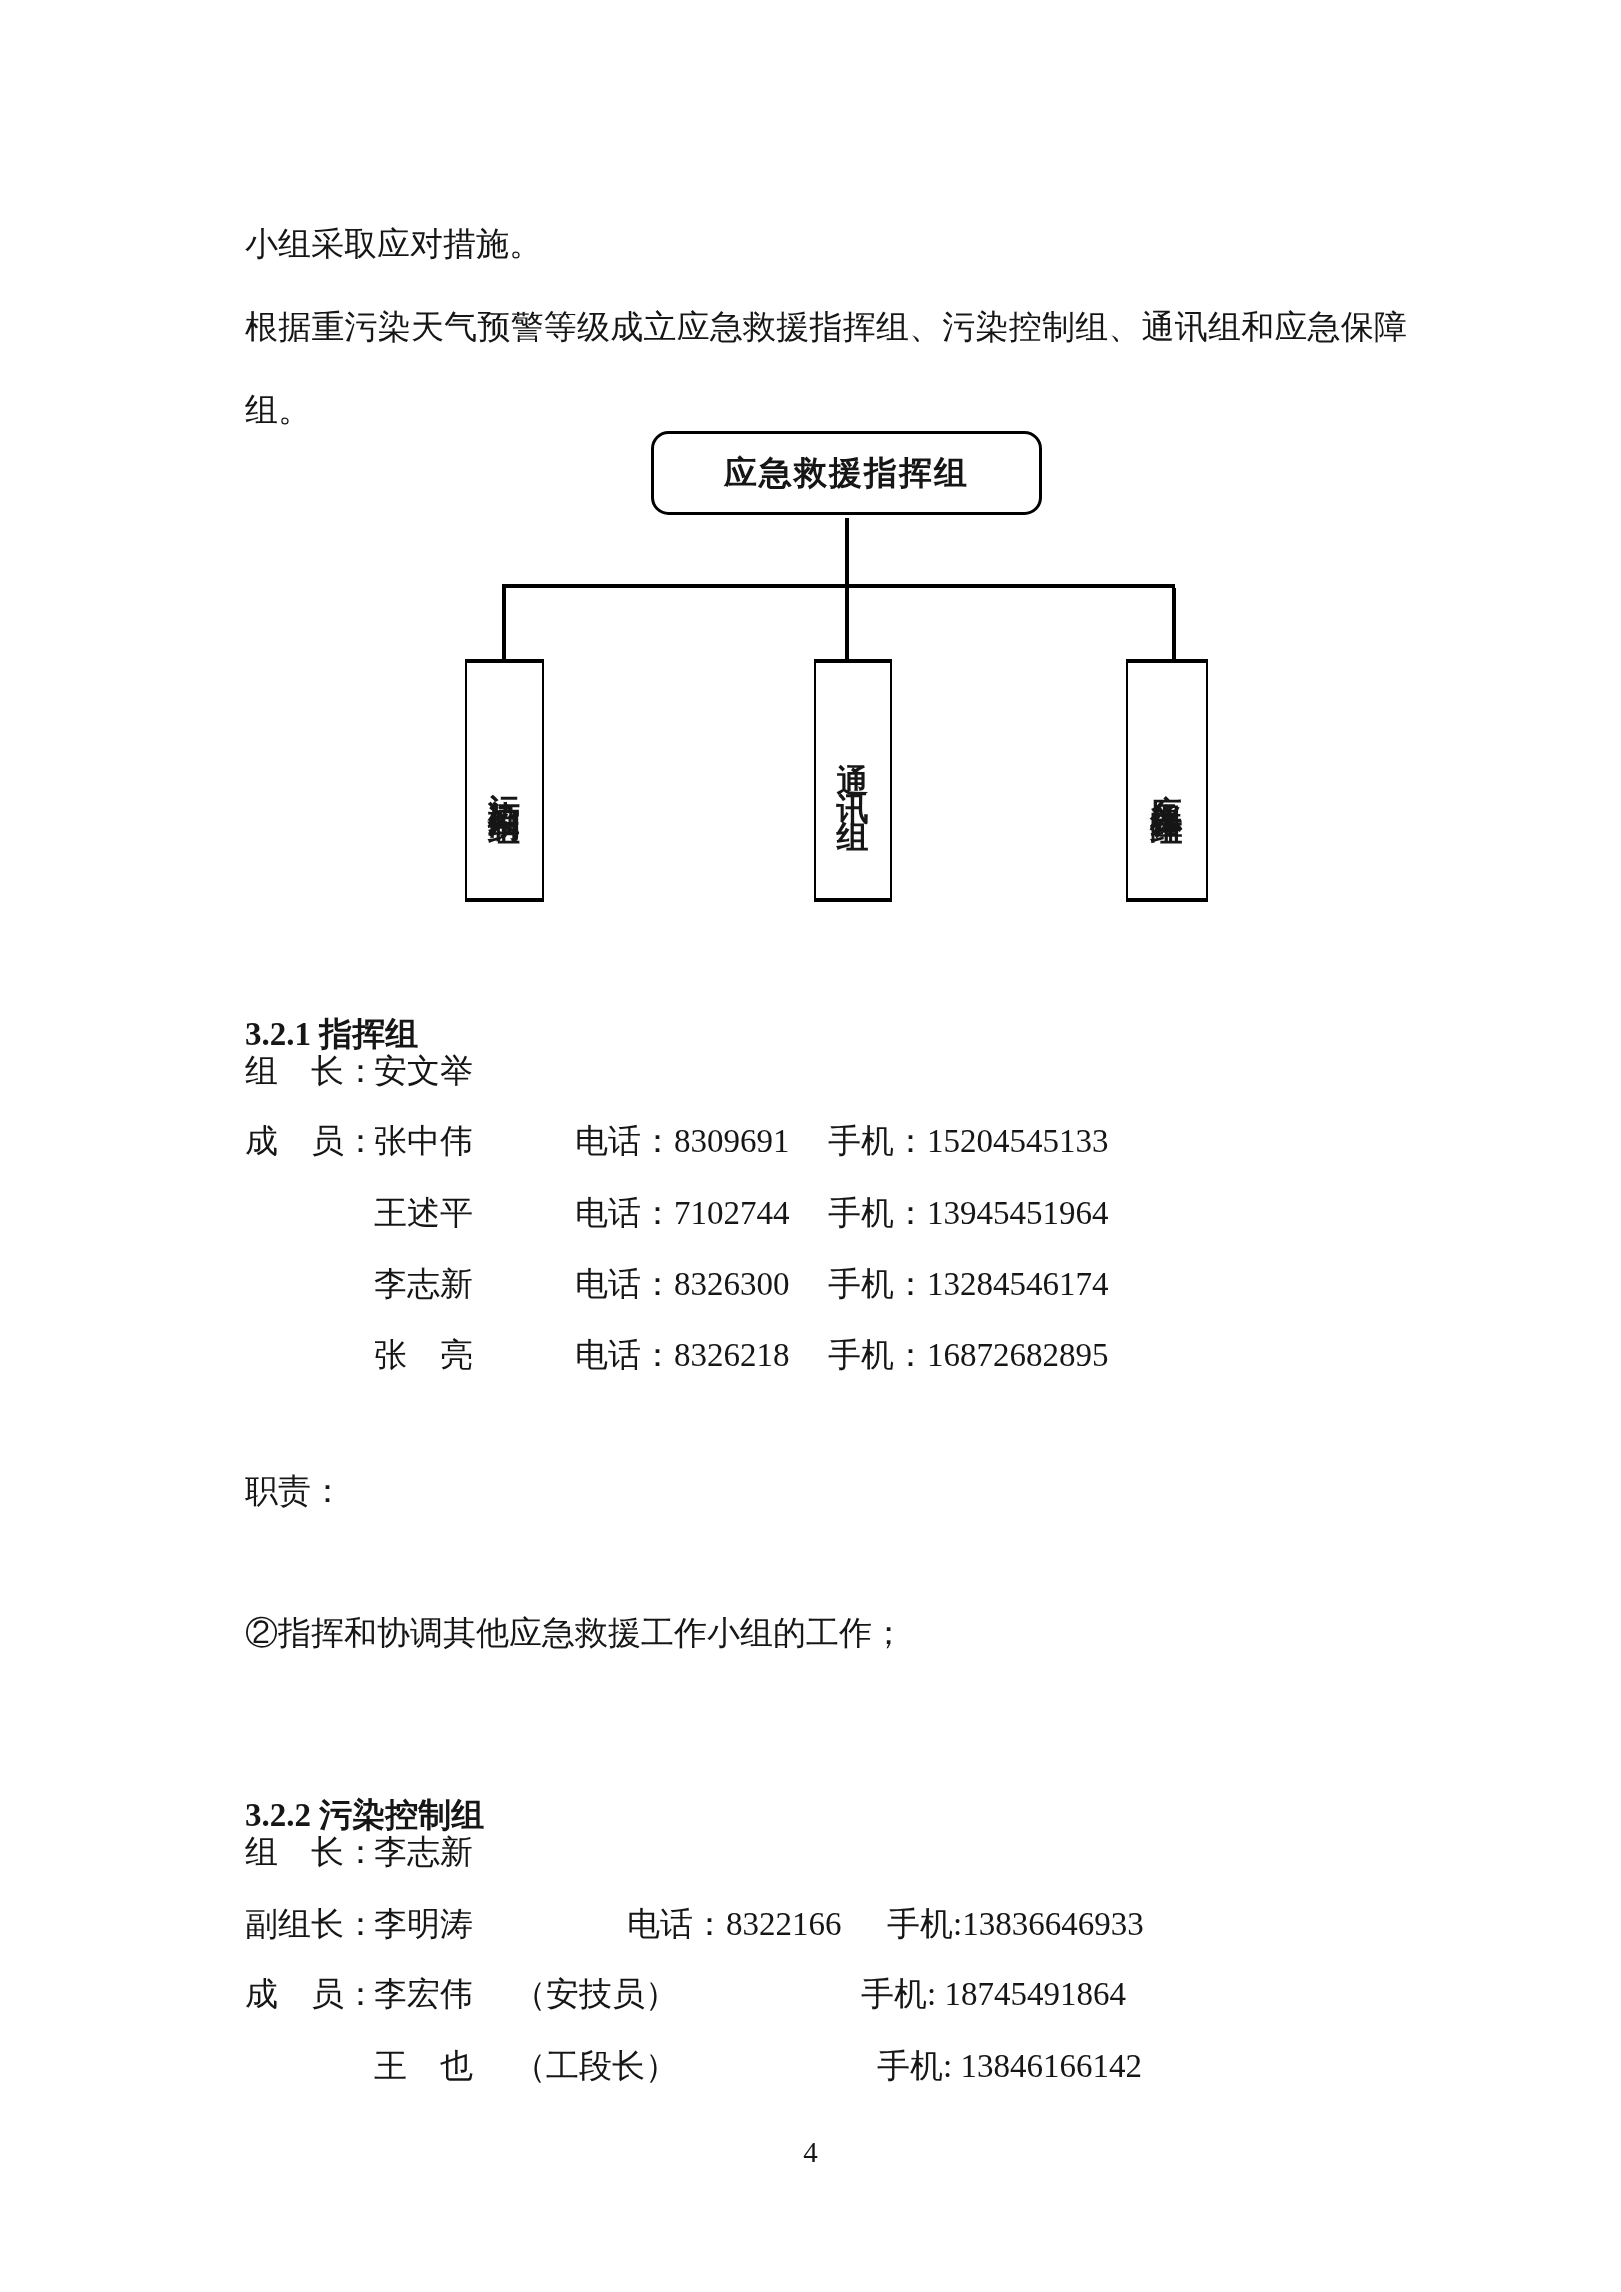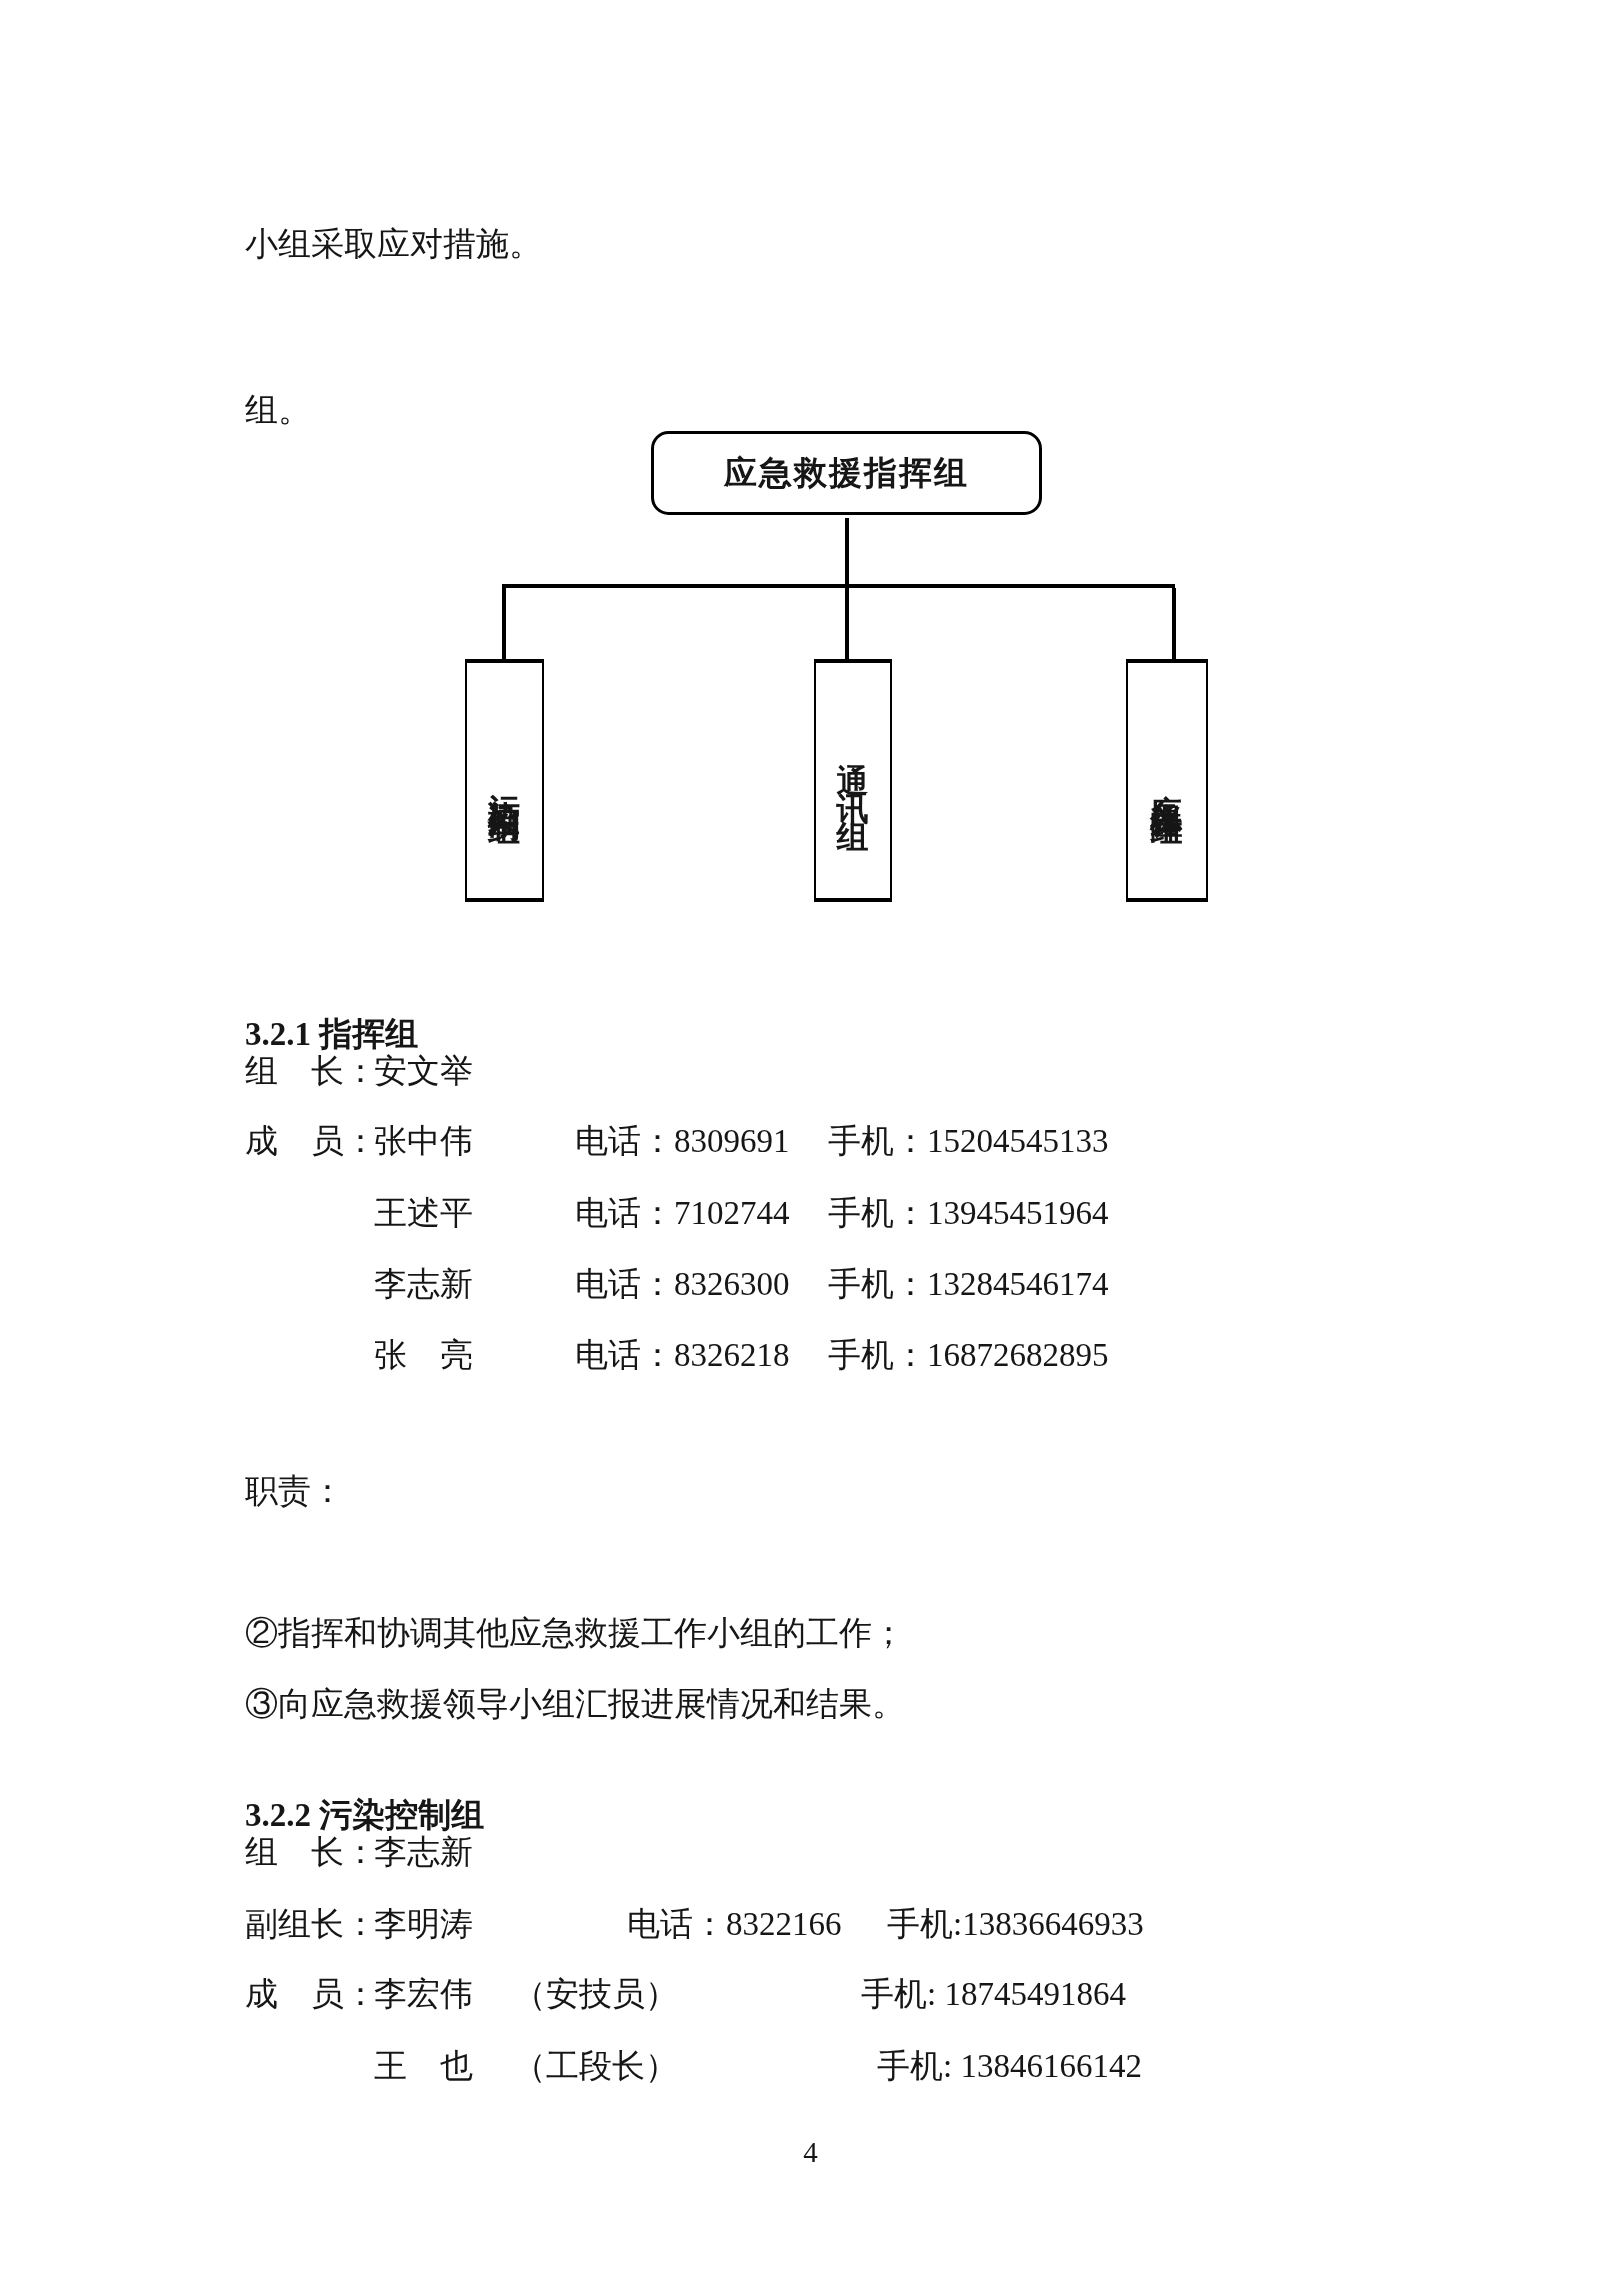--- a/index.html
+++ b/index.html
@@ -96,20 +96,21 @@
     font-size: 29px;
     line-height: 39px;
   }
 </style>
 </head>
 <body>
 
 <div class="page">
 
   <div class="tline" style="top:222px">小组采取应对措施。</div>
+  <div class="tline justify-full" style="top:305px">根据重污染天气预警等级成立应急救援指挥组、污染控制组、通讯组和应急保障</div>
   <div class="tline" style="top:388px">组。</div>
 
   <div class="diagram">
     <div class="root-box">
       <span>应急救援指挥组</span>
     </div>
     <div class="conn stub"></div>
     <div class="conn hbar"></div>
     <div class="conn drop-l"></div>
     <div class="conn drop-m"></div>
@@ -149,21 +150,20 @@
     <span class="cell c-mobile">手机：13284546174</span>
   </div>
   <div class="row" style="top:1327px">
     <span class="cell c-name">张　亮</span>
     <span class="cell c-phone">电话：8326218</span>
     <span class="cell c-mobile">手机：16872682895</span>
   </div>
 
   <div class="tline" style="top:1469px">职责：</div>
   <div class="tline" style="top:1611px">②指挥和协调其他应急救援工作小组的工作；</div>
-  <div class="tline" style="top:1682px">③向应急救援领导小组汇报进展情况和结果。</div>
 
   <div class="tline heading" style="top:1753px">3.2.2 污染控制组</div>
 
   <div class="row" style="top:1824px">
     <span class="cell c-label">组　长：</span>
     <span class="cell c-name">李志新</span>
   </div>
 
   <div class="row" style="top:1896px">
     <span class="cell c-label">副组长：</span>

